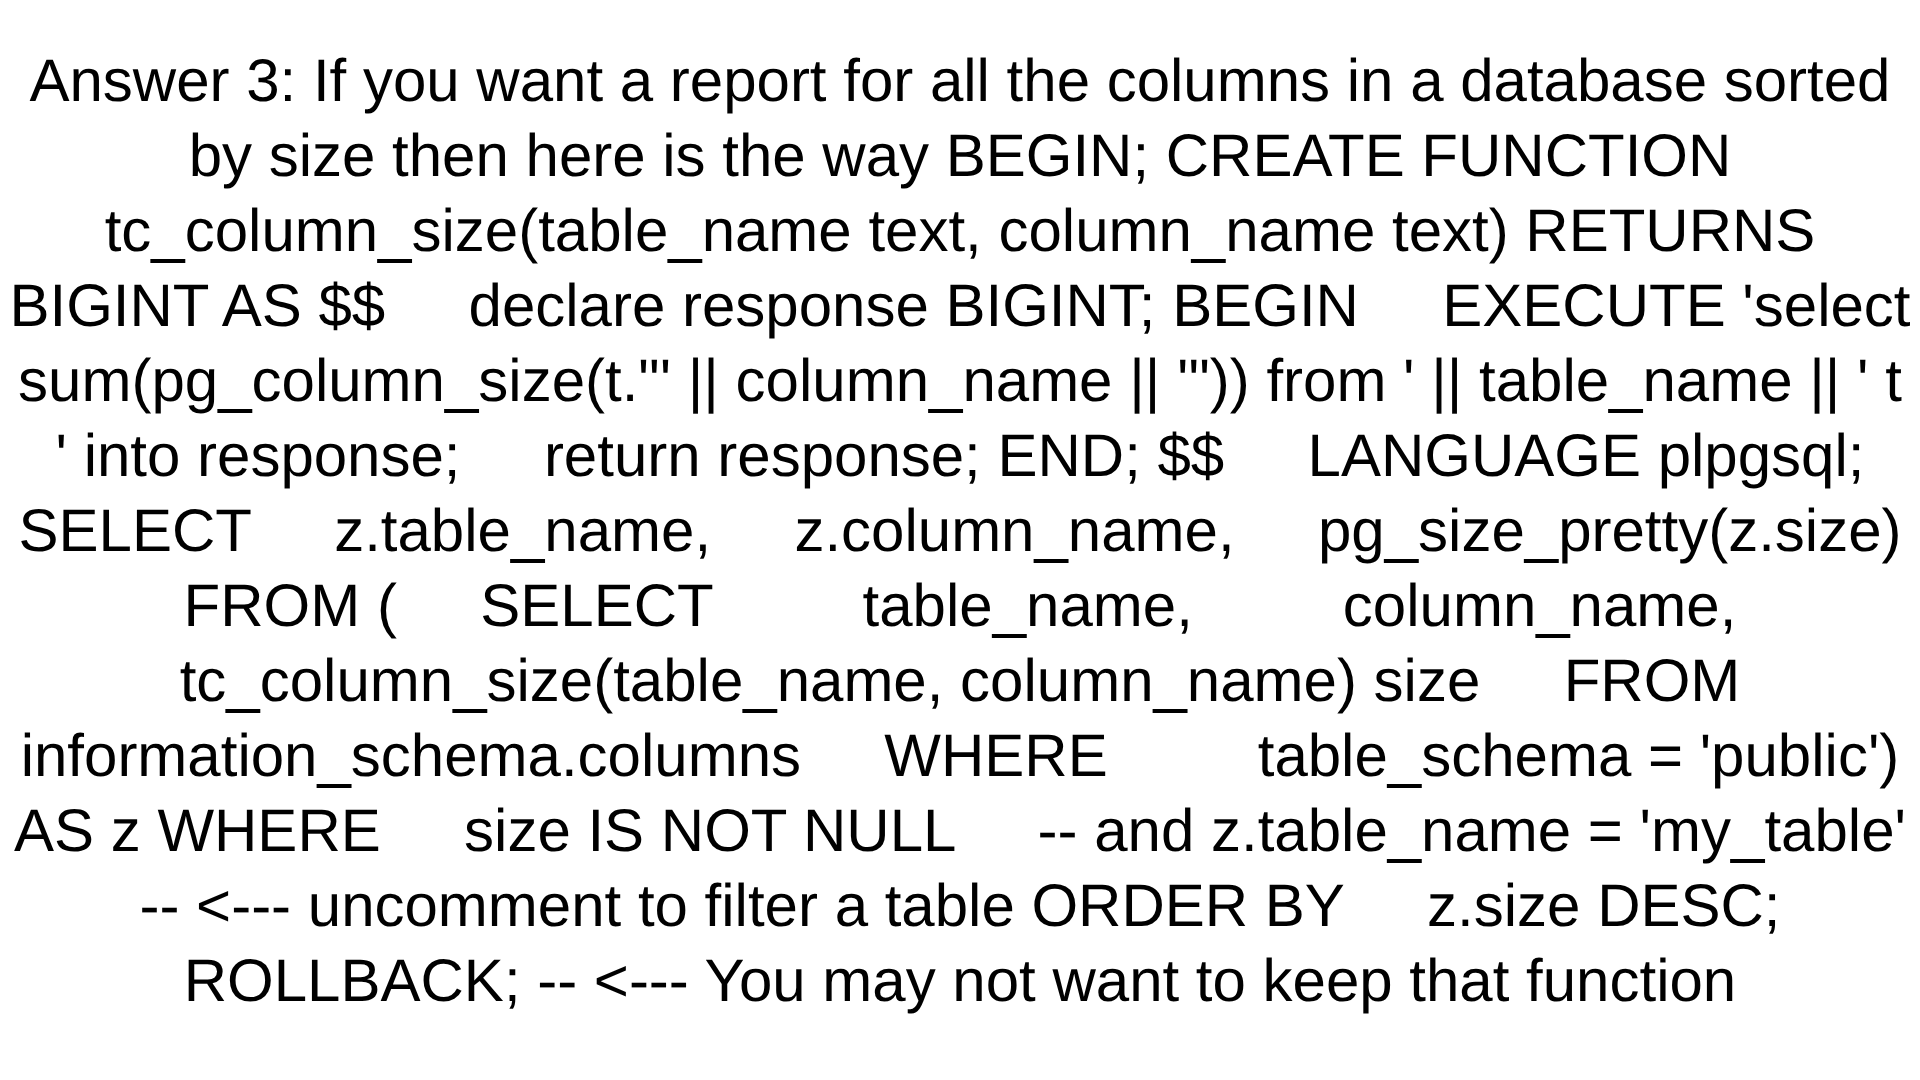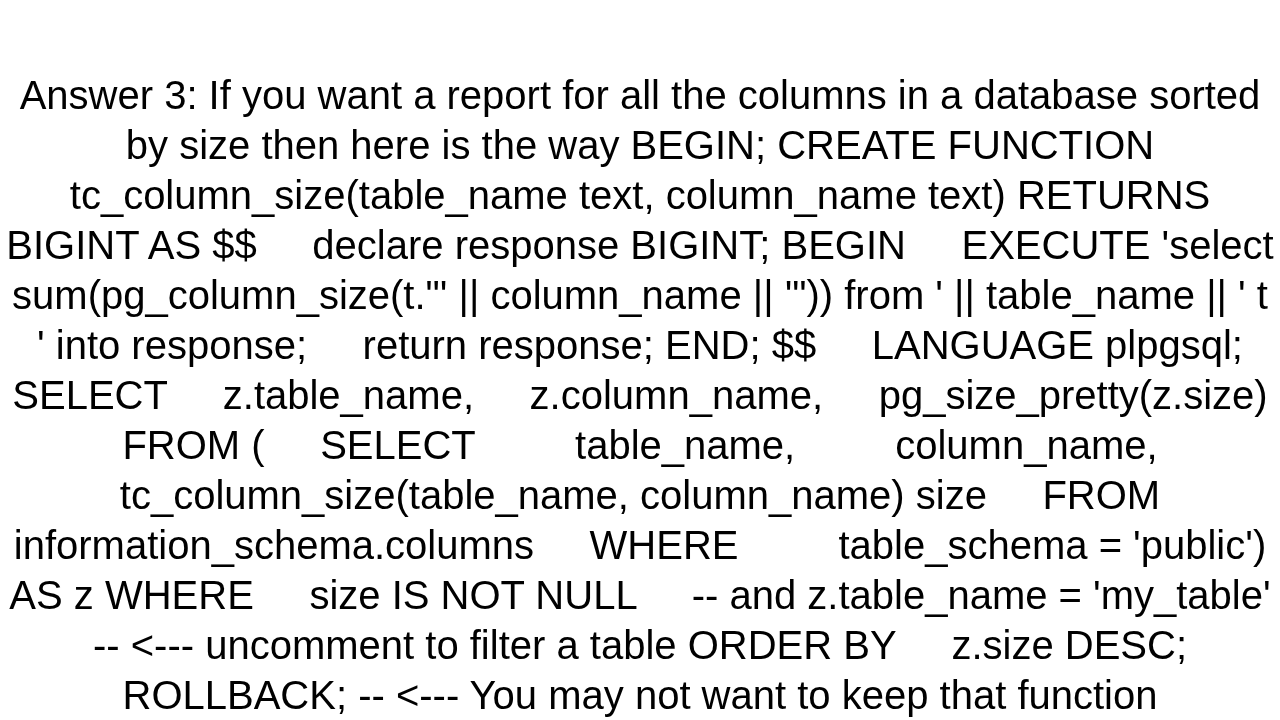--- a/index.html
+++ b/index.html
@@ -7,21 +7,21 @@
     padding: 0;
     width: 1280px;
     height: 720px;
     overflow: hidden;
     background: #ffffff;
   }
   .content {
     width: 1280px;
     height: 720px;
     display: flex;
-    align-items: flex-end;
+    align-items: center;
     justify-content: center;
   }
   .text-block {
     font-family: Arial, Helvetica, sans-serif;
     font-size: 40px;
     line-height: 1.25;
     color: #000000;
     text-align: center;
     white-space: pre-wrap;
     width: 1270px;

